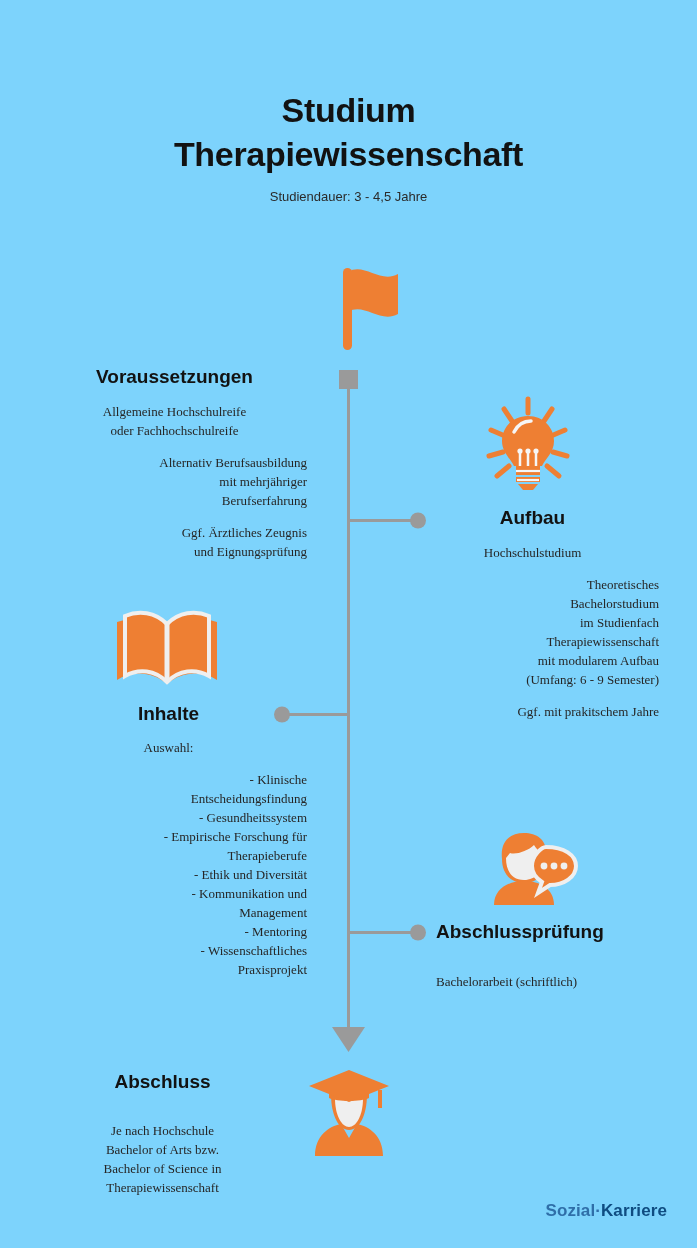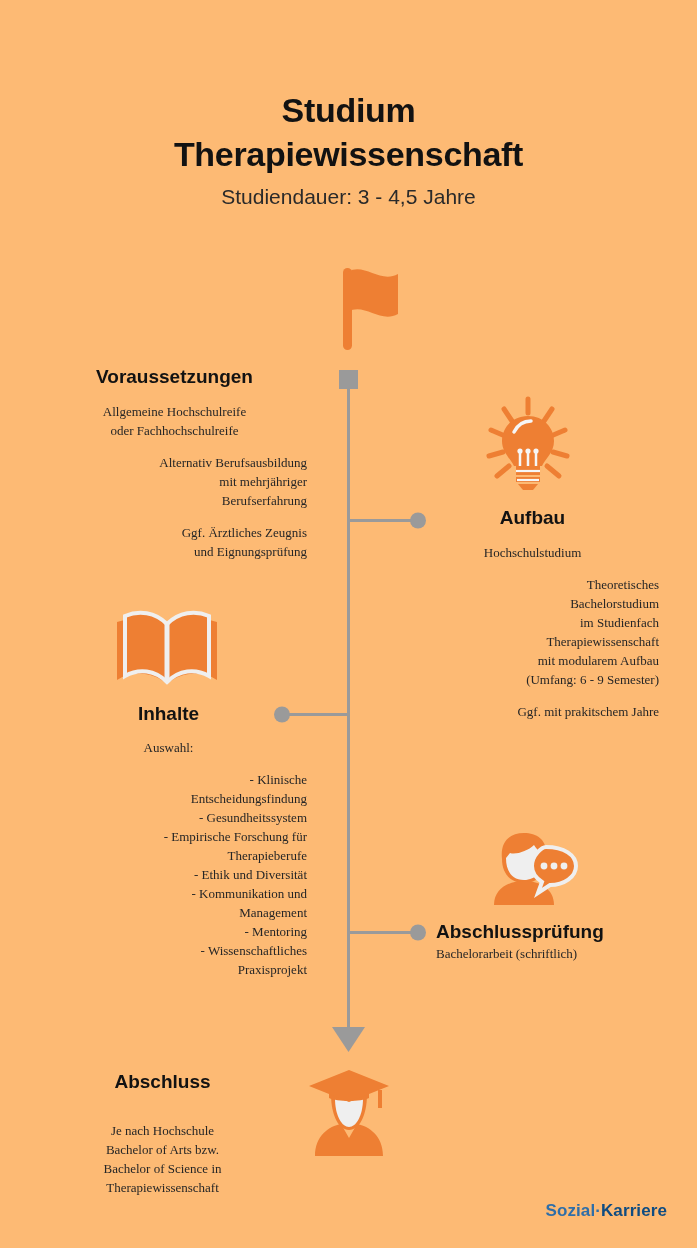--- a/index.html
+++ b/index.html
@@ -12,41 +12,41 @@
     height: 1248px;
     background: #efefef;
     font-family: "Liberation Sans", sans-serif;
     color: #1a1a1a;
     overflow: hidden;
   }
   #infographic {
     position: relative;
     width: 697px;
     height: 1248px;
-    background: #fdba74;
+    background: #7dd3fc;
   }
 
   
   .header {
     position: absolute;
     top: 88px;
     left: 0;
     width: 697px;
     text-align: center;
   }
   .title-line {
     font-size: 34px;
     font-weight: bold;
     line-height: 44px;
     letter-spacing: -0.3px;
     color: #121212;
   }
   .subtitle {
     margin-top: 10px;
-    font-size: 21px;
+    font-size: 13px;
     line-height: 22px;
     color: #2a2a2a;
   }
 
   
   .spine {
     position: absolute;
     top: 0;
     left: 0;
     width: 697px;
@@ -100,21 +100,21 @@
     top: 702px;
     width: 277px;
   }
   #block-inhalte h2 { margin-bottom: 12px; }
 
   #block-abschlusspruefung {
     left: 436px;
     top: 920px;
     width: 250px;
   }
-  #block-abschlusspruefung h2 { margin-bottom: 0; }
+  #block-abschlusspruefung h2 { margin-bottom: 28px; }
 
   #block-abschluss {
     left: 35px;
     top: 1070px;
     width: 255px;
   }
   #block-abschluss h2 { margin-bottom: 27px; }
 
   
   .icon {

